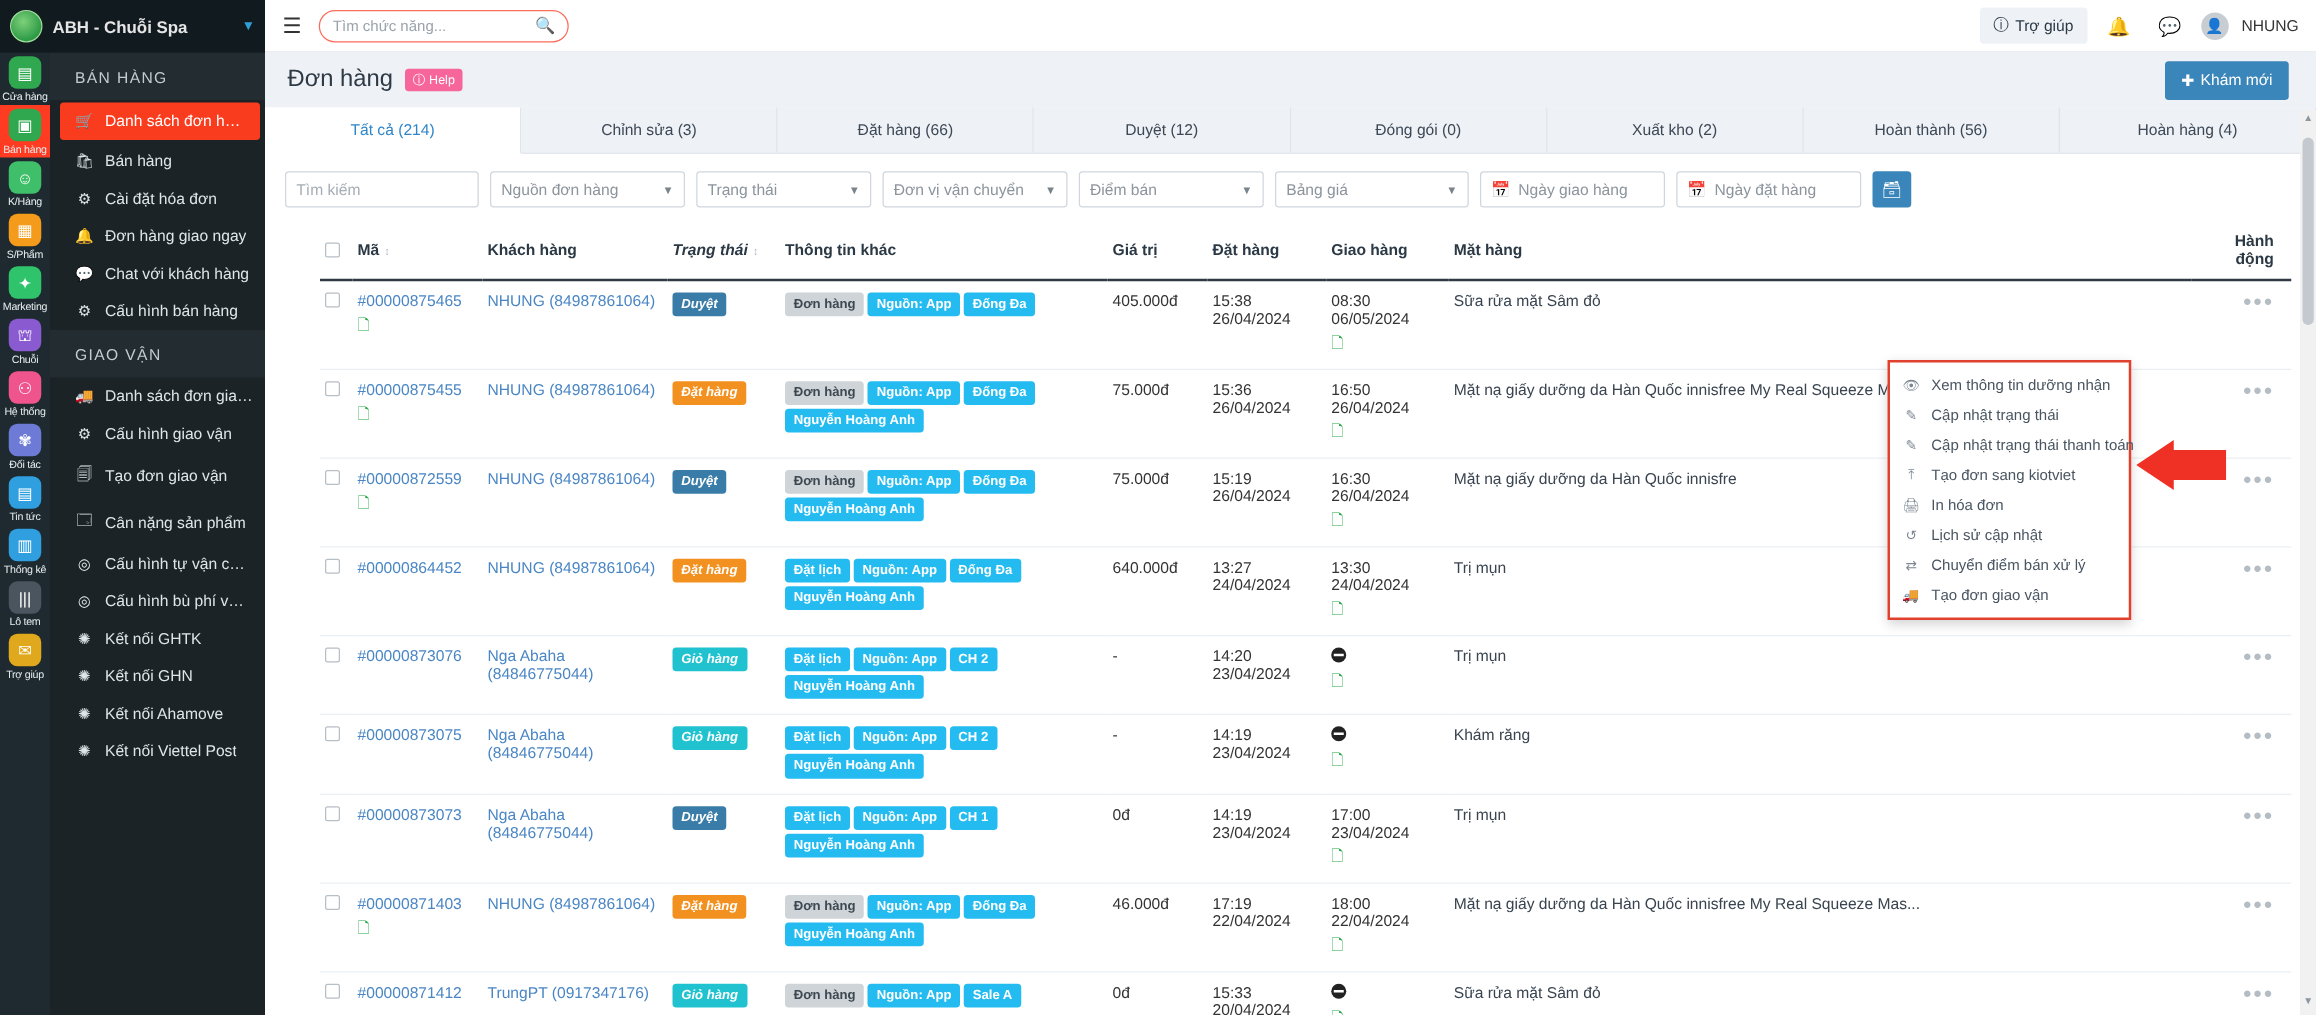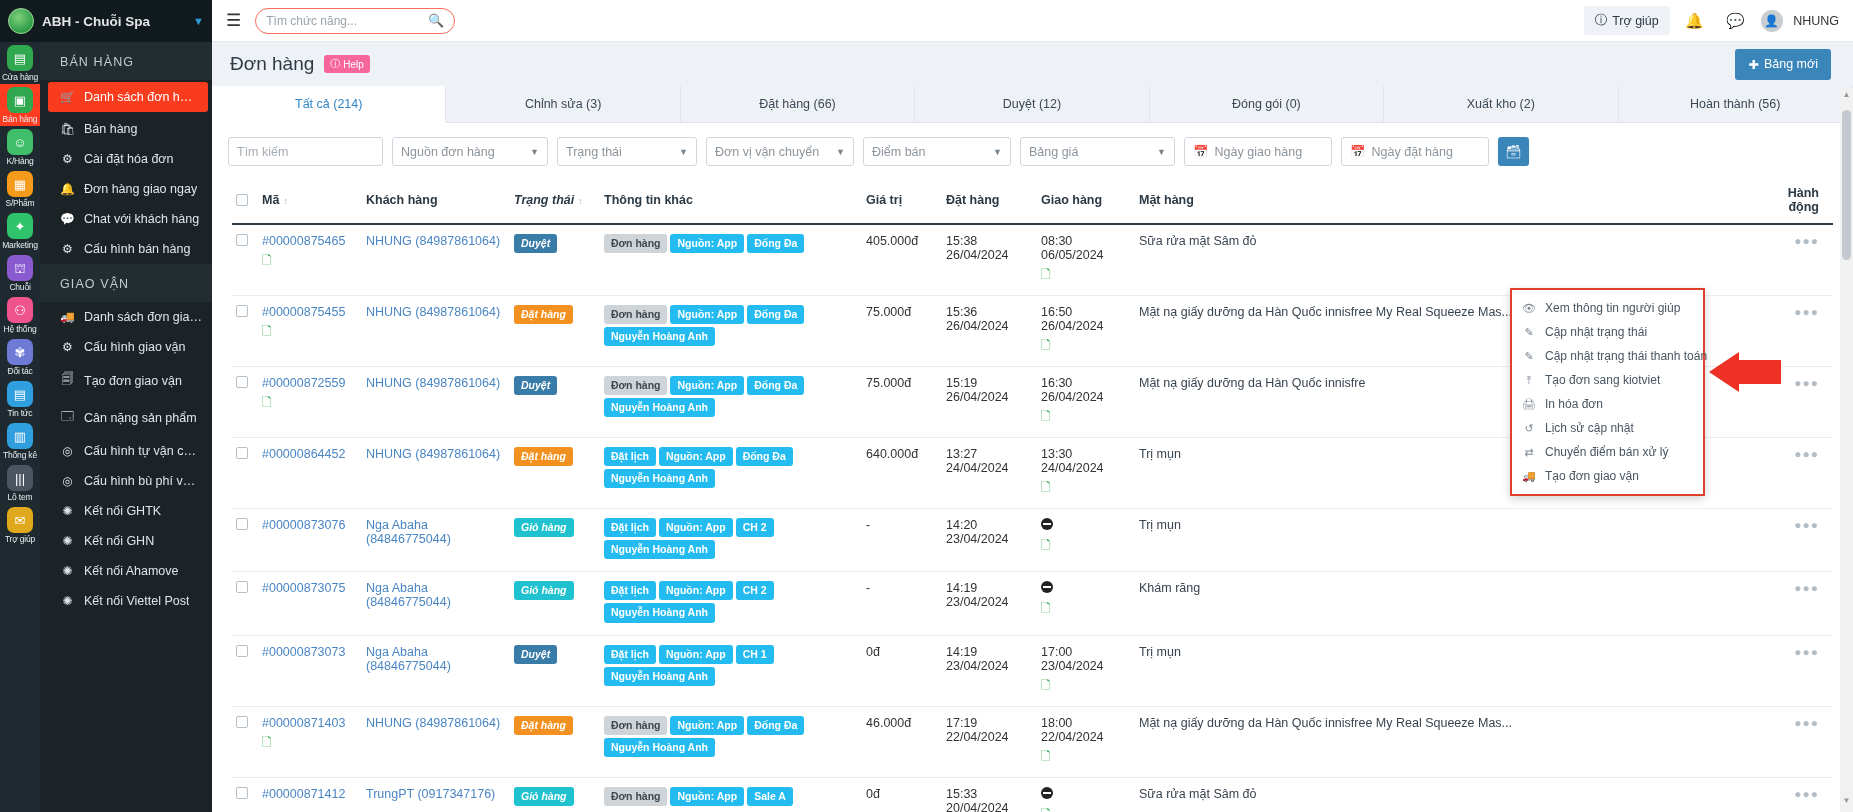--- a/index.html
+++ b/index.html
@@ -113,21 +113,21 @@
   .fld input::placeholder{ color:#a5adb5; }
   .fld .car { margin-left:auto; color:#7a848d; font-size:9px; }
   .f-search{ width:155px; } .f-src{ width:156px; } .f-stat{ width:140px; }
   .f-ship{ width:148px; } .f-pos{ width:148px; } .f-price{ width:155px; }
   .f-dd{ width:148px; } .f-do{ width:148px; }
   .excel-btn {
     width:31px; height:29px; background:#3a85b9; color:#fff; border-radius:3px;
     display:flex; align-items:center; justify-content:center; font-size:13px; cursor:pointer;
   }
 
-  .tablewrap { flex:1; overflow:hidden; padding:0 20px; position:relative; }
+  .tablewrap { flex:1; overflow:hidden; padding:0 20px; position:relative;margin-left:24px; }
   table { width:100%; border-collapse:collapse; table-layout:fixed; }
   th {
     text-align:left; font-size:12.5px; color:#2b3945; font-weight:bold;
     padding:8px 4px 9px; border-bottom:2px solid #2f3a45;
   }
   td { padding:9px 4px; vertical-align:top; font-size:12.5px; border-bottom:1px solid #eceff2; }
   .c-chk{width:26px;} .c-ma{width:104px;} .c-kh{width:148px;} .c-tt{width:90px;font-style:italic;}
   .c-ttk{width:262px;} .c-gt{width:80px;} .c-dh{width:95px;} .c-gh{width:98px;}
   .c-mh{width:auto;} .c-hd{width:80px;}
   th.c-hd, td.c-hd { text-align:right; padding-right:14px; }
@@ -320,33 +320,34 @@
 
     <div class="pagehead">
       <div class="ptitle">Đơn hàng</div>
       <div class="help-pill">
         <span>ⓘ</span>
         <span>Help</span>
       </div>
       <div class="spacer"></div>
       <button class="addnew">
         <span>✚</span>
-        <span>Bảng mới</span>
+        <span>Khám mới</span>
       </button>
     </div>
 
     <div class="panel">
       <div class="tabs" id="tabbar">
           <div class="tab active">Tất cả (214)</div>
           <div class="tab">Chỉnh sửa (3)</div>
           <div class="tab">Đặt hàng (66)</div>
           <div class="tab">Duyệt (12)</div>
           <div class="tab">Đóng gói (0)</div>
           <div class="tab">Xuất kho (2)</div>
           <div class="tab">Hoàn thành (56)</div>
+          <div class="tab">Hoàn hàng (4)</div>
         </div>
 
       <div class="filters">
         <div class="fld f-search">
           <input placeholder="Tìm kiếm" style="">
         </div>
         <div class="fld f-src">
           <span>Nguồn đơn hàng</span>
           <span class="car">▼</span>
         </div>
@@ -602,21 +603,21 @@
                 <td class="c-hd"><span class="dots">●●●</span></td>
               </tr>
             </tbody>
         </table>
       </div>
     </div>
 
     <div class="ctx" id="ctxmenu">
         <div class="ctx-item">
           <span class="ctx-ico">👁</span>
-          <span>Xem thông tin người giúp</span>
+          <span>Xem thông tin dưỡng nhận</span>
         </div>
         <div class="ctx-item">
           <span class="ctx-ico">✎</span>
           <span>Cập nhật trạng thái</span>
         </div>
         <div class="ctx-item">
           <span class="ctx-ico">✎</span>
           <span>Cập nhật trạng thái thanh toán</span>
         </div>
         <div class="ctx-item">

